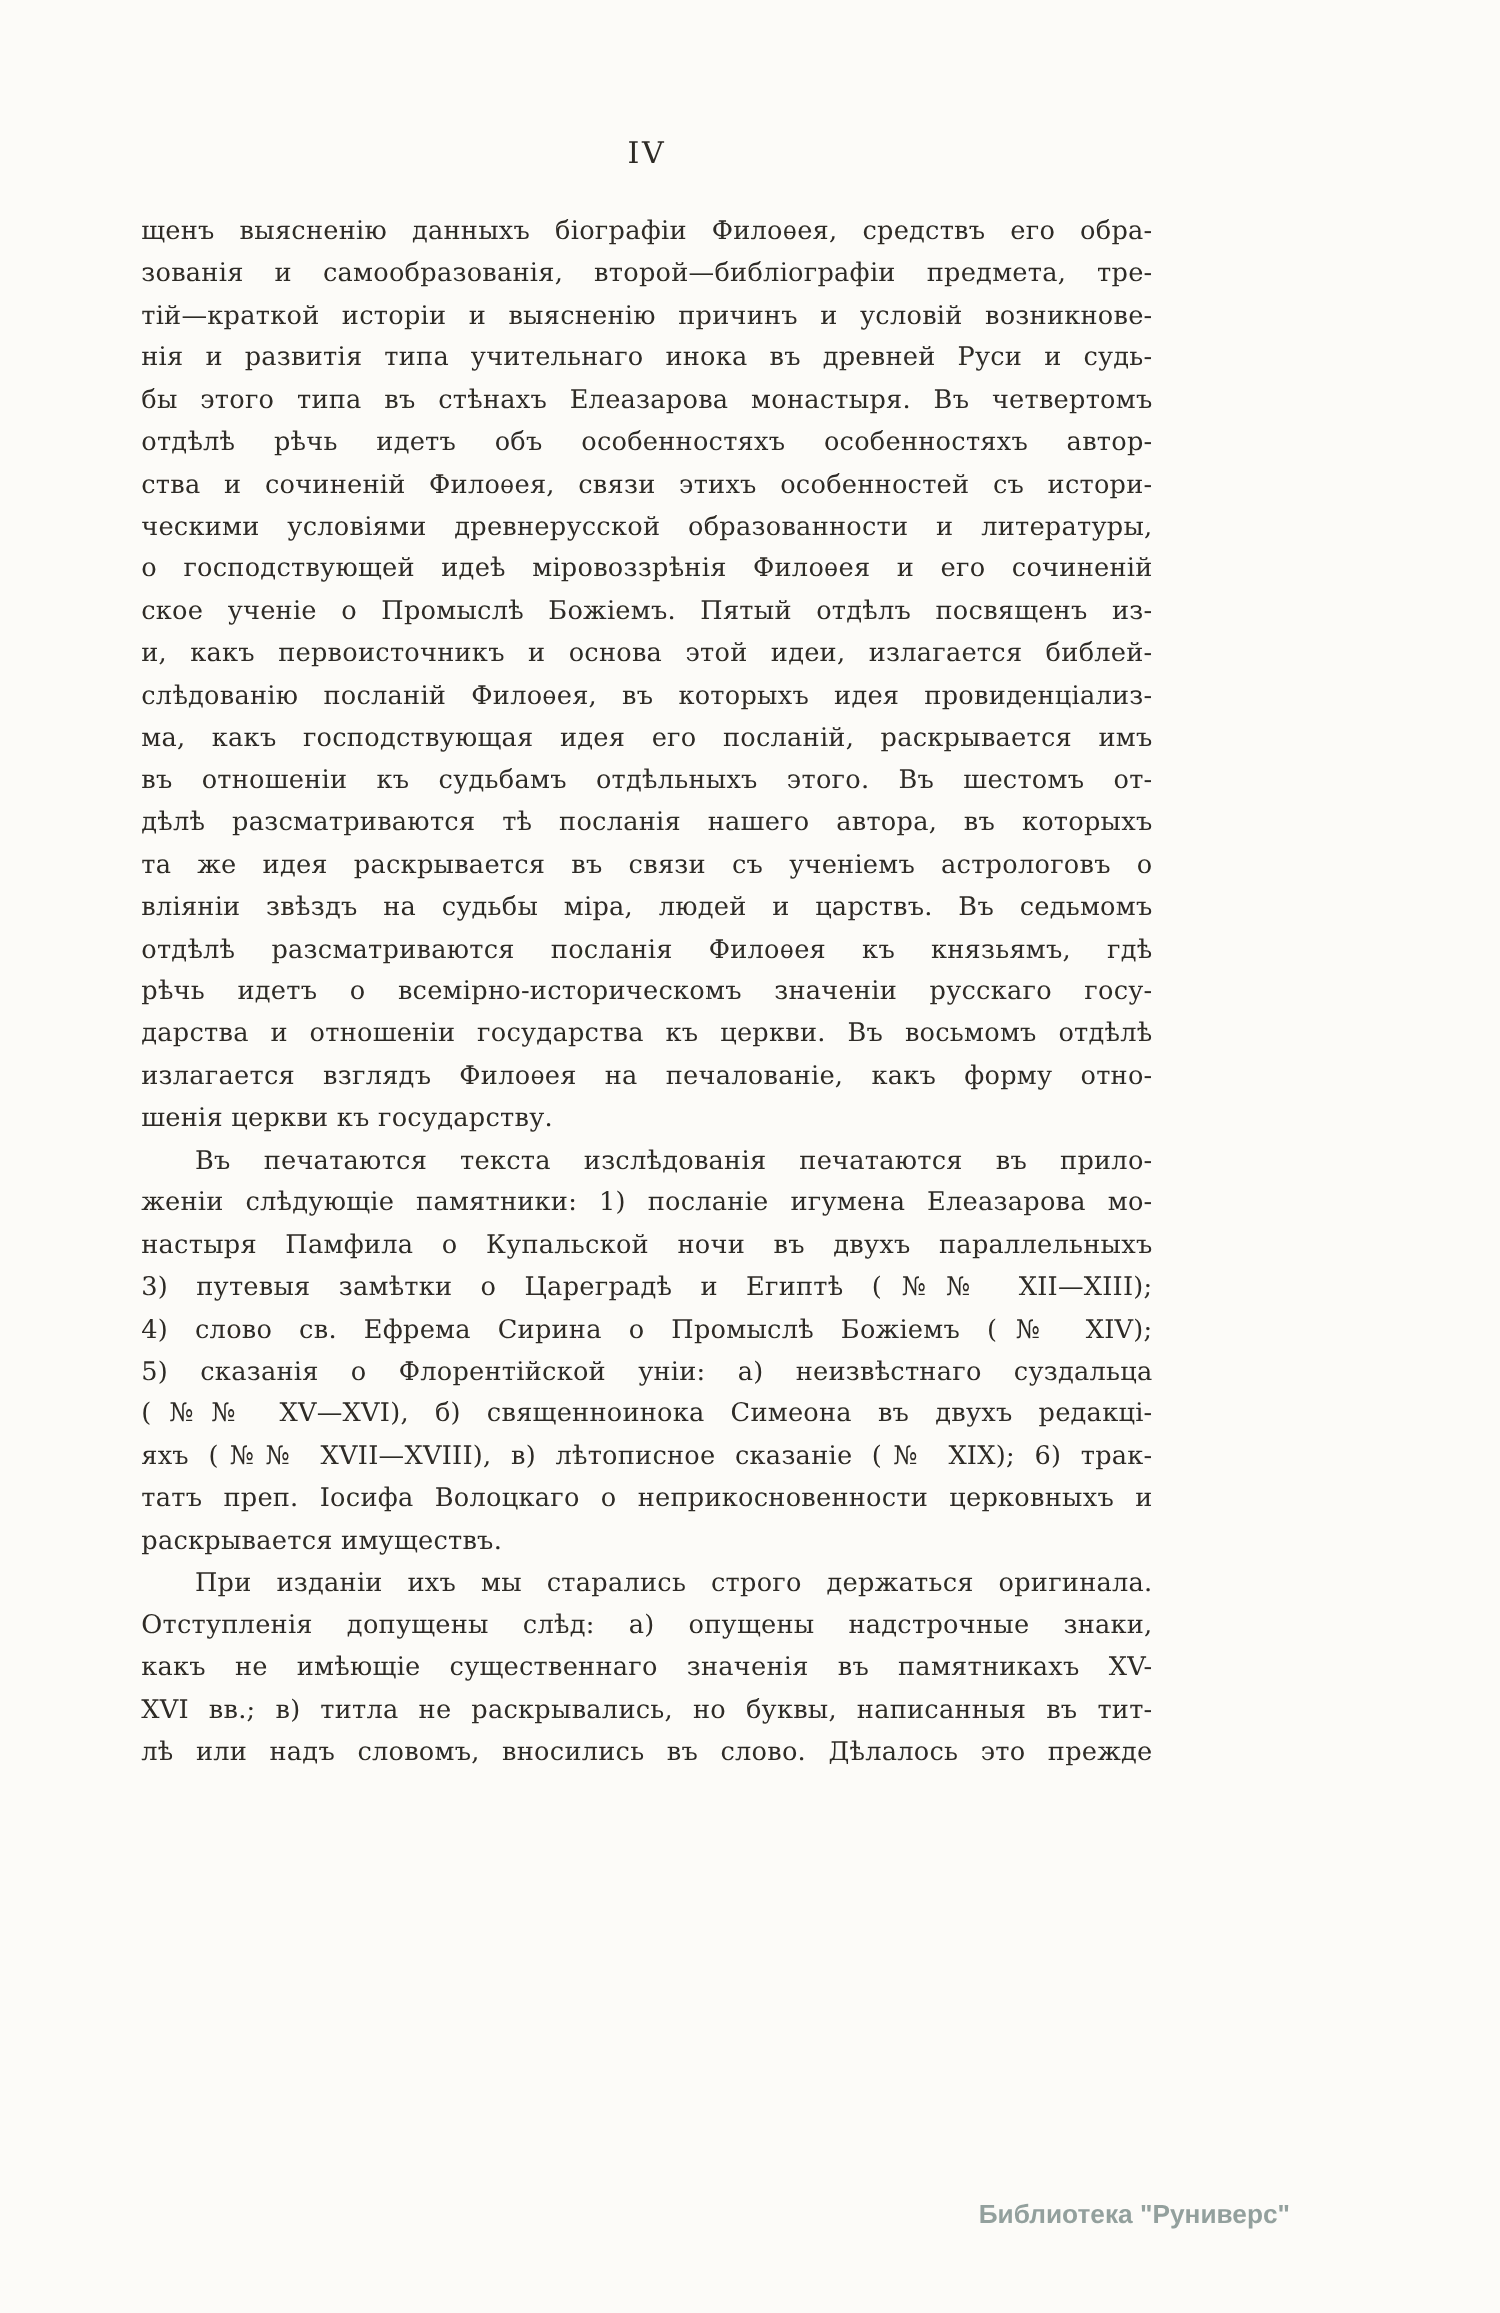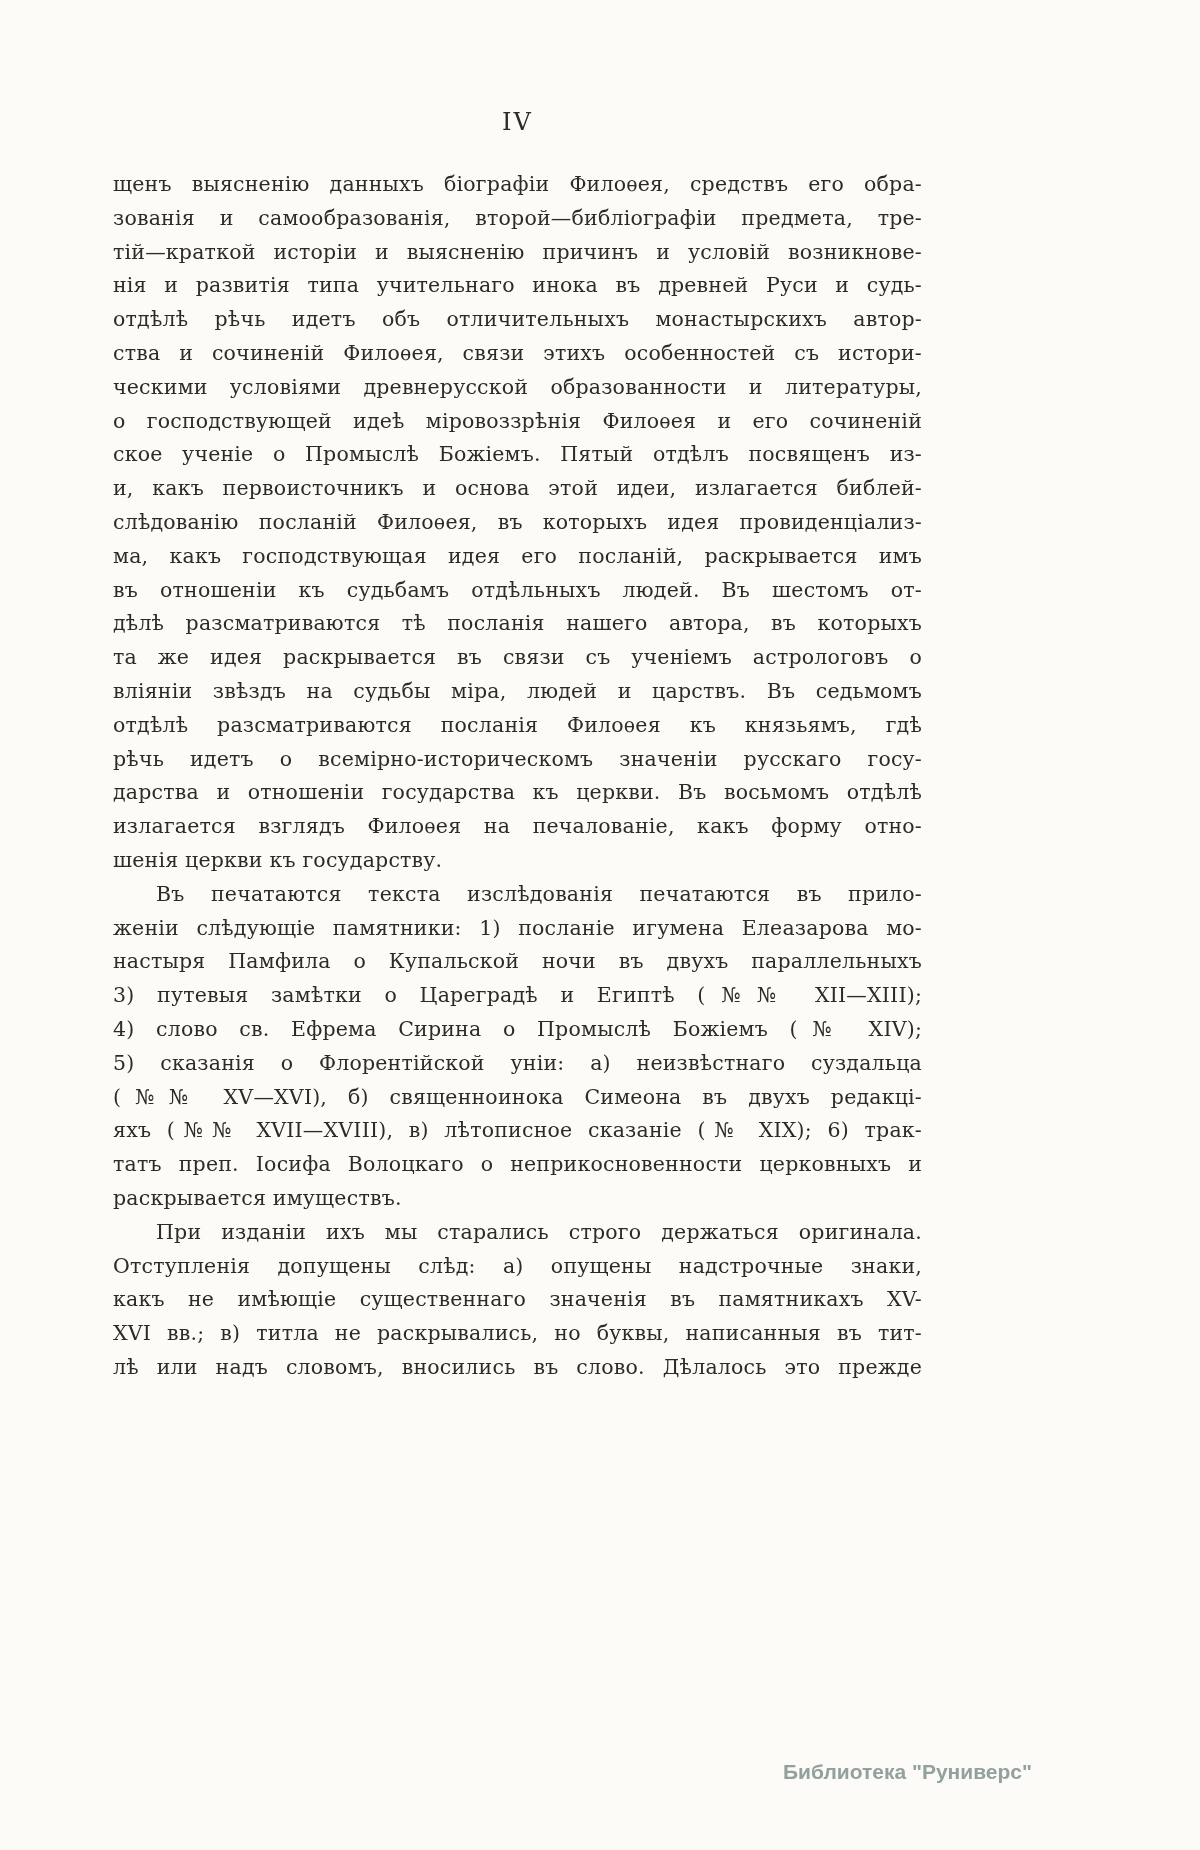--- a/index.html
+++ b/index.html
@@ -68,29 +68,30 @@
 
 <div class="sheet">
   <div class="page-number">IV</div>
 
   <div class="body-text">
       <div class="para">
         <div class="line">щенъ выясненію данныхъ біографіи Филоѳея, средствъ его обра-</div>
         <div class="line">зованія и самообразованія, второй—библіографіи предмета, тре-</div>
         <div class="line">тій—краткой исторіи и выясненію причинъ и условій возникнове-</div>
         <div class="line">нія и развитія типа учительнаго инока въ древней Руси и судь-</div>
-        <div class="line">отдѣлѣ рѣчь идетъ объ отличительныхъ монастырскихъ автор-</div>
+        <div class="line">бы этого типа въ стѣнахъ Елеазарова монастыря. Въ четвертомъ</div>
+        <div class="line">отдѣлѣ рѣчь идетъ объ особенностяхъ особенностяхъ автор-</div>
         <div class="line">ства и сочиненій Филоѳея, связи этихъ особенностей съ истори-</div>
         <div class="line">ческими условіями древнерусской образованности и литературы,</div>
         <div class="line">о господствующей идеѣ міровоззрѣнія Филоѳея и его сочиненій</div>
         <div class="line">ское ученіе о Промыслѣ Божіемъ. Пятый отдѣлъ посвященъ из-</div>
         <div class="line">и, какъ первоисточникъ и основа этой идеи, излагается библей-</div>
         <div class="line">слѣдованію посланій Филоѳея, въ которыхъ идея провиденціализ-</div>
         <div class="line">ма, какъ господствующая идея его посланій, раскрывается имъ</div>
-        <div class="line">въ отношеніи къ судьбамъ отдѣльныхъ людей. Въ шестомъ от-</div>
+        <div class="line">въ отношеніи къ судьбамъ отдѣльныхъ этого. Въ шестомъ от-</div>
         <div class="line">дѣлѣ разсматриваются тѣ посланія нашего автора, въ которыхъ</div>
         <div class="line">та же идея раскрывается въ связи съ ученіемъ астрологовъ о</div>
         <div class="line">вліяніи звѣздъ на судьбы міра, людей и царствъ. Въ седьмомъ</div>
         <div class="line">отдѣлѣ разсматриваются посланія Филоѳея къ князьямъ, гдѣ</div>
         <div class="line">рѣчь идетъ о всемірно-историческомъ значеніи русскаго госу-</div>
         <div class="line">дарства и отношеніи государства къ церкви. Въ восьмомъ отдѣлѣ</div>
         <div class="line">излагается взглядъ Филоѳея на печалованіе, какъ форму отно-</div>
         <div class="line last">шенія церкви къ государству.</div>
       </div>
       <div class="para indent">

